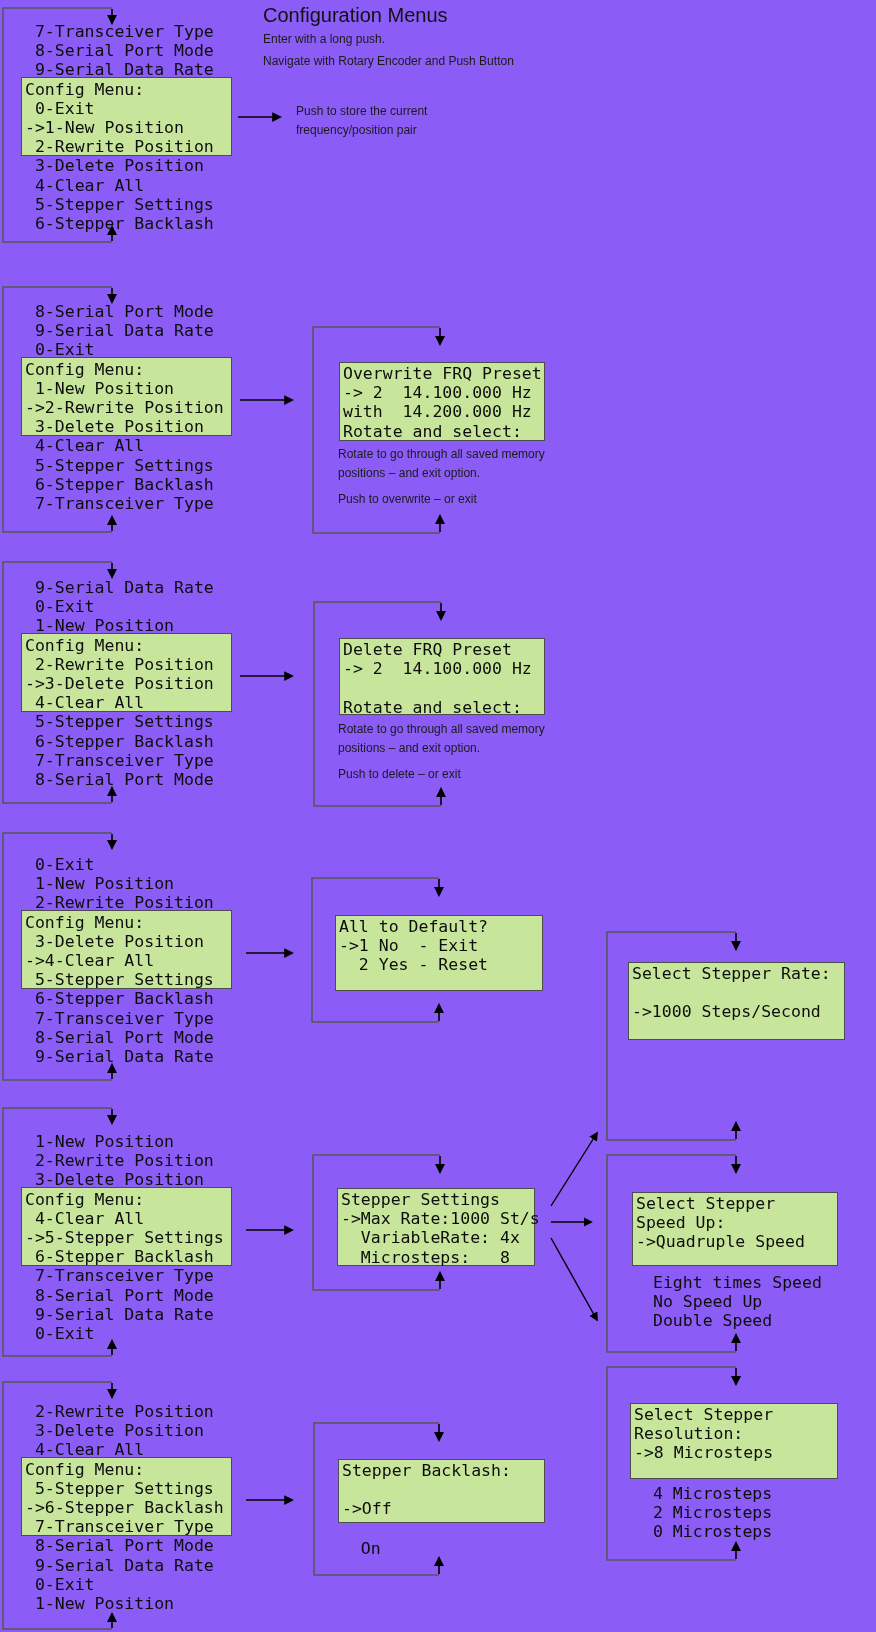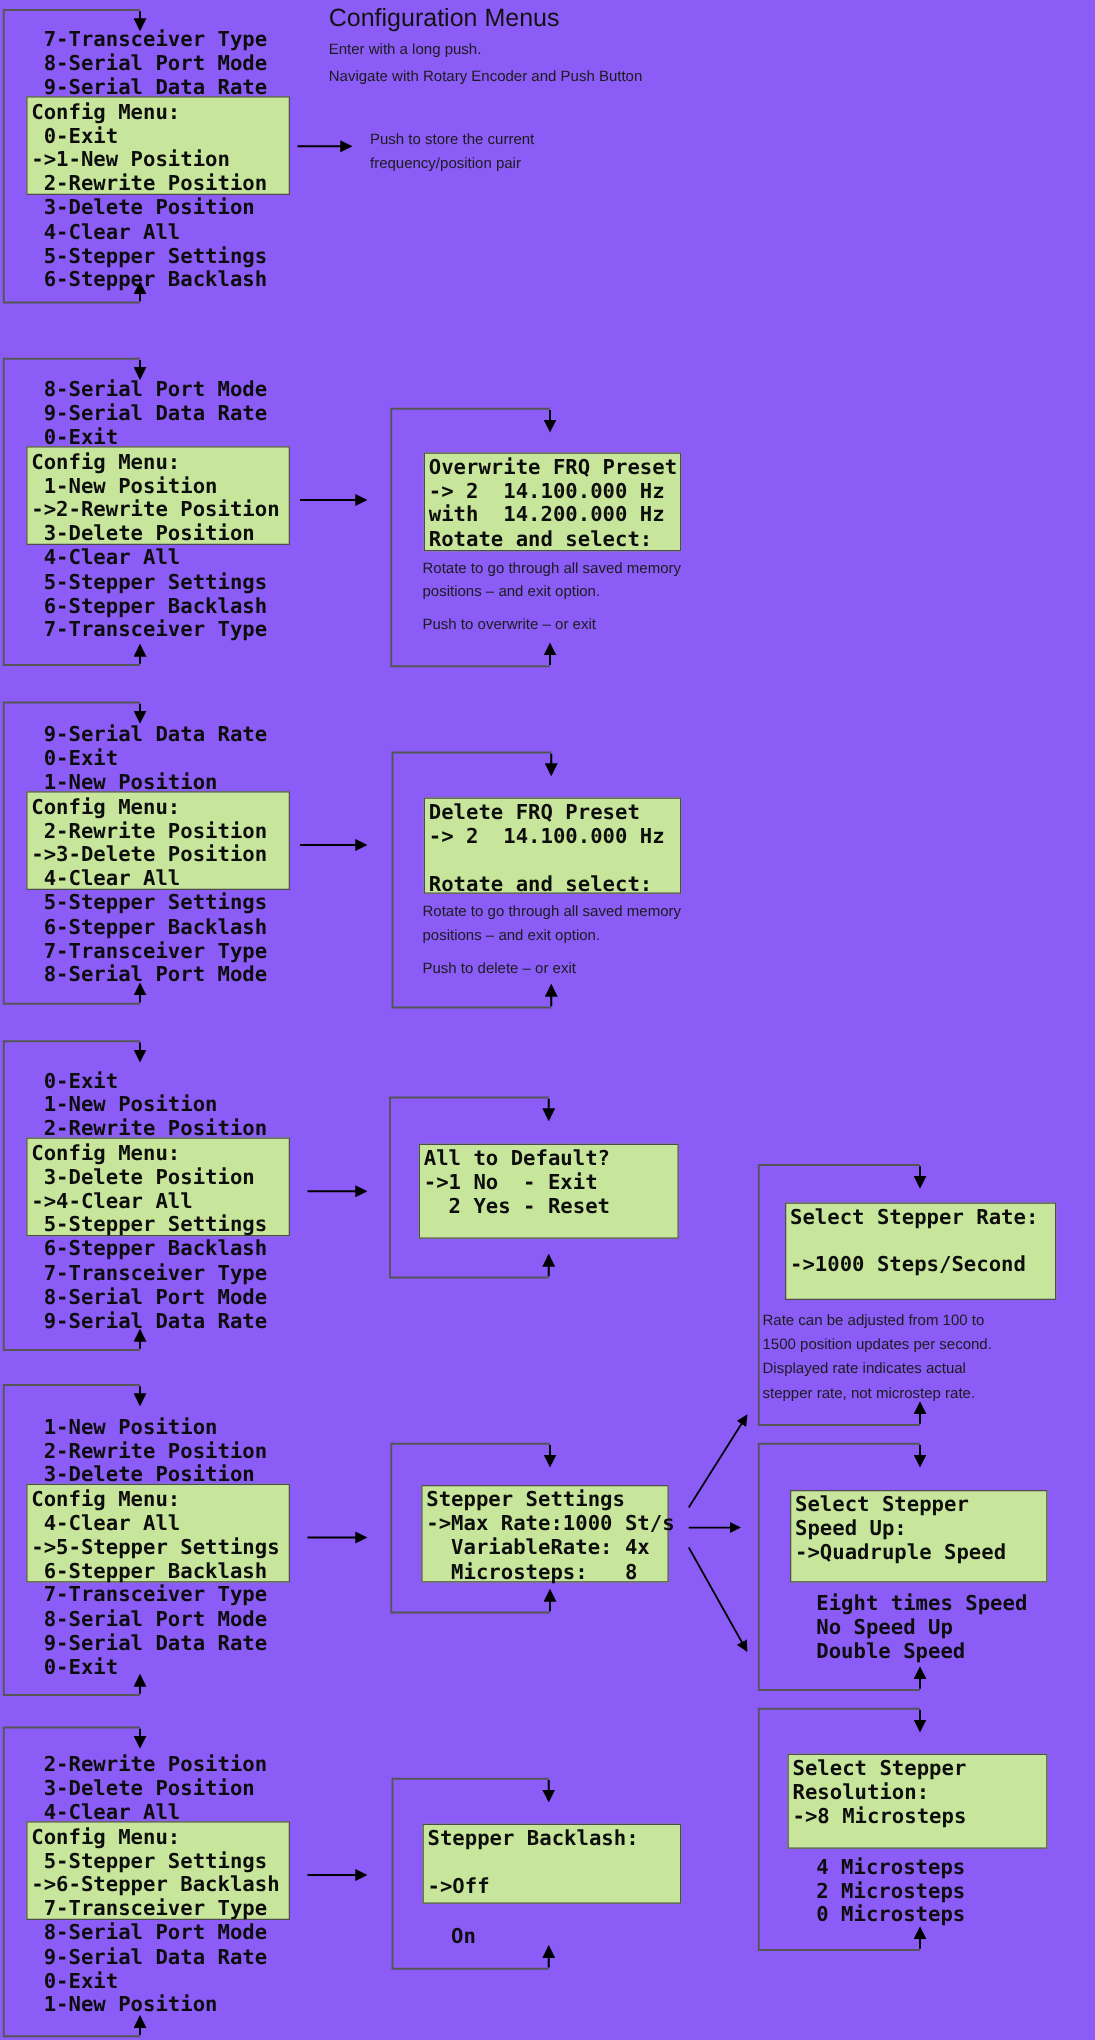--- a/index.html
+++ b/index.html
@@ -1,18 +1,18 @@
 <!DOCTYPE html>
 <html style="--lcd_green: #c8e69b; --wire: #555555;"><head>
 <meta charset="utf-8">
 <style>
   html,body{margin:0;padding:0;background:#fff;}
   .canvas{position:relative;width:876px;height:1632px;background:#8b5cf6;overflow:hidden;}
   svg.wires{position:absolute;left:0;top:0;z-index:0;}
-  .mono{font-family:"DejaVu Sans Mono",monospace;font-weight:bold;font-size:16.5px;
+  .mono{font-family:"DejaVu Sans Mono",monospace;font-weight:normal;font-size:16.5px;
         line-height:19.2px;white-space:pre;color:#0d0d0d;}
   .ln{height:19.2px;}
   .menu-block{position:absolute;z-index:1;}
   .menu-block .mono{position:relative;z-index:1;}
   .menu-hl{position:absolute;left:-4px;top:55px;width:211px;height:79px;
            background:var(--lcd_green,#c8e69b);border:1.5px solid #4d4d4d;box-sizing:border-box;z-index:0;}
   .lcd{position:absolute;background:var(--lcd_green,#c8e69b);border:1.5px solid #4d4d4d;
        padding:1px 11px 0 3px;box-sizing:border-box;z-index:1;}
   .sans{position:absolute;font-family:"Liberation Sans",sans-serif;font-size:12px;
         line-height:21px;color:#1b1b1b;white-space:pre;z-index:1;}
@@ -139,21 +139,20 @@
   <div class="sans" style="left:338px;top:764px">Push to delete – or exit</div>
 
   <div class="lcd mono" style="left:335px;top:915px;width:208px;height:76px"><div class="ln">All to Default?</div><div class="ln">-&gt;1 No  - Exit</div><div class="ln">  2 Yes - Reset</div><div class="ln"></div></div>
 
   <div class="lcd mono" style="left:337px;top:1188px;width:198px;height:78px"><div class="ln">Stepper Settings</div><div class="ln">-&gt;Max Rate:1000 St/s</div><div class="ln">  VariableRate: 4x</div><div class="ln">  Microsteps:   8</div></div>
 
   <div class="lcd mono" style="left:338px;top:1459px;width:207px;height:64px"><div class="ln">Stepper Backlash:</div><div class="ln"></div><div class="ln">-&gt;Off</div><div class="ln"></div></div>
   <div class="mono opts" style="left:341px;top:1539px"><div class="ln">  On</div></div>
 
   <div class="lcd mono" style="left:628px;top:962px;width:217px;height:78px"><div class="ln">Select Stepper Rate:</div><div class="ln"></div><div class="ln">-&gt;1000 Steps/Second</div><div class="ln"></div></div>
-  <div class="sans" style="left:610px;top:1046px;line-height:20px"><div class="ln">Rate can be adjusted from 100 to</div><div class="ln">1500 position updates per second.</div><div class="ln">Displayed rate indicates actual</div><div class="ln">stepper rate, not microstep rate.</div></div>
 
   <div class="lcd mono" style="left:632px;top:1192px;width:206px;height:74px"><div class="ln">Select Stepper</div><div class="ln">Speed Up:</div><div class="ln">-&gt;Quadruple Speed</div><div class="ln"></div></div>
   <div class="mono opts" style="left:653px;top:1273px"><div class="ln">Eight times Speed</div><div class="ln">No Speed Up</div><div class="ln">Double Speed</div></div>
 
   <div class="lcd mono" style="left:630px;top:1403px;width:208px;height:76px"><div class="ln">Select Stepper</div><div class="ln">Resolution:</div><div class="ln">-&gt;8 Microsteps</div><div class="ln"></div></div>
   <div class="mono opts" style="left:653px;top:1484px"><div class="ln">4 Microsteps</div><div class="ln">2 Microsteps</div><div class="ln">0 Microsteps</div></div>
 
 </div>
 
 </body></html>

